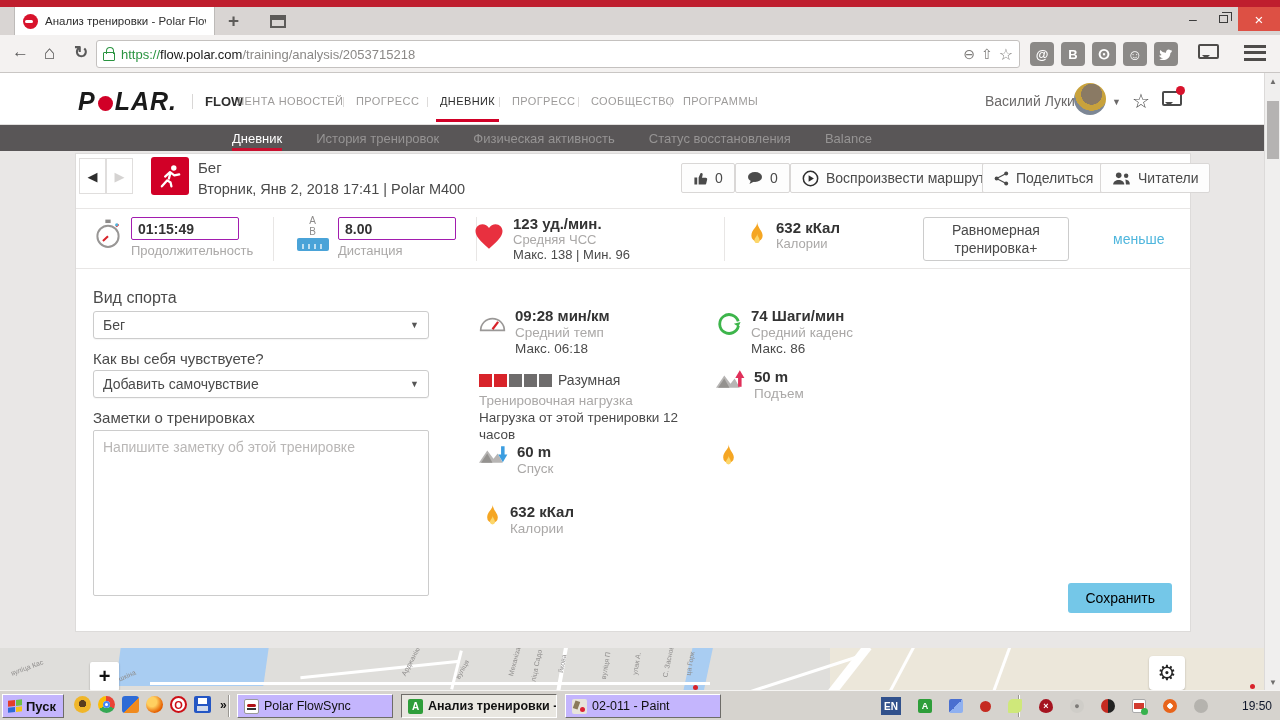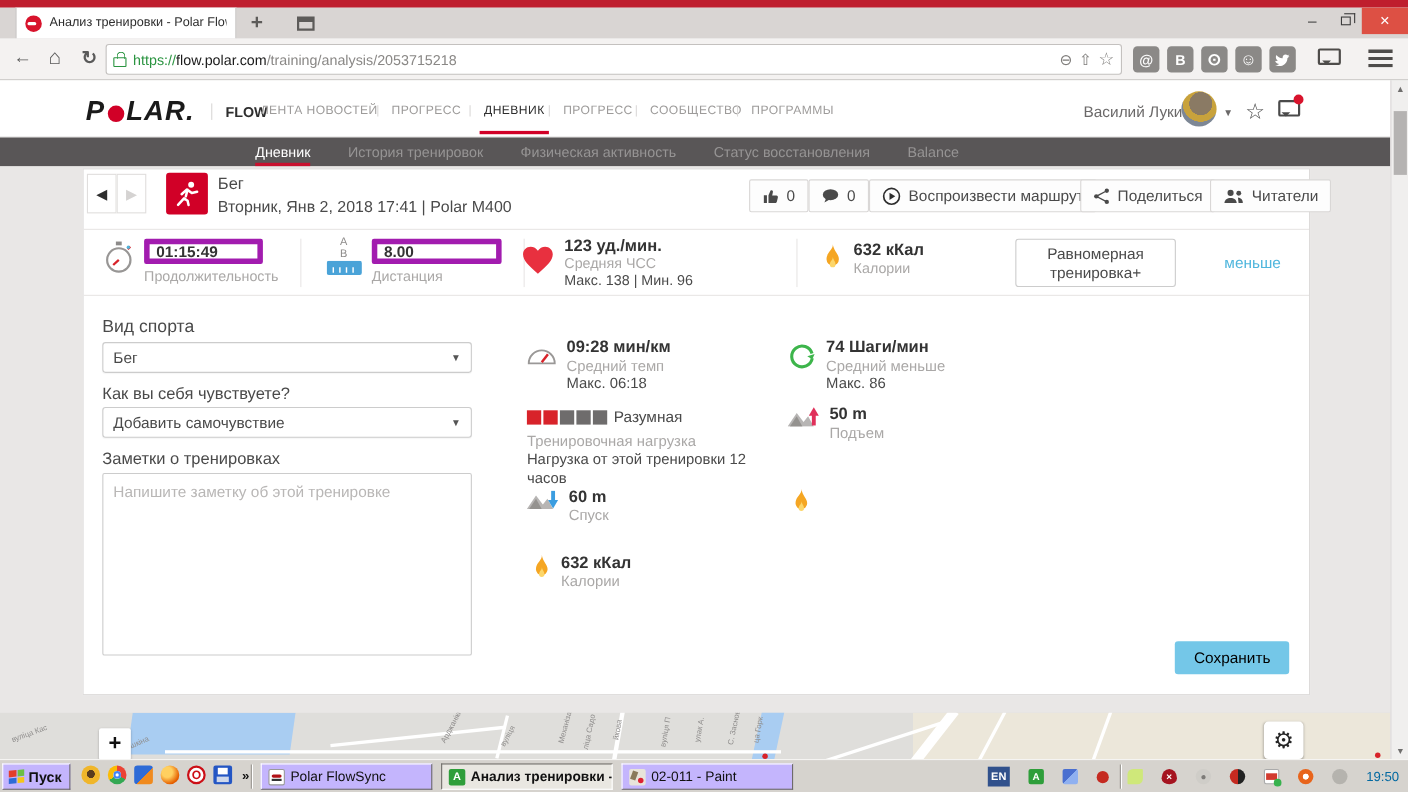--- a/index.html
+++ b/index.html
@@ -69,21 +69,21 @@
   #pager-back{left:3px;color:#2e2e2e}
   #pager-fwd{left:30px;color:#d5d3d2}
   #sport-icon{position:absolute;left:75px;top:3px;width:38px;height:38px;background:#d10027;border-radius:3px;display:flex;align-items:center;justify-content:center}
   #sess-title{position:absolute;left:122px;top:5px;font-size:15px;color:#4a4a4a}
   #sess-sub{position:absolute;left:122px;top:27px;font-size:14.5px;color:#4a4a4a}
   .hdrbtn{position:absolute;top:9px;height:30px;background:#fdfdfd;border:1px solid #d9d7d6;border-radius:2px;display:flex;align-items:center;gap:7px;padding:0 11px;font-size:14px;color:#4a4a4a;cursor:pointer}
   
   #summary{position:absolute;left:0;top:55px;right:0;height:60px;border-bottom:1px solid #e8e6e5}
   .vdiv{position:absolute;top:8px;height:44px;width:1px;background:#e8e6e5}
   .stat-ic{position:absolute;top:12px}
-  .statinput{border:5px solid #a21caf;border-radius:2px;height:23px;font-size:14px;font-weight:bold;color:#333;padding:0 6px;font-family:"Liberation Sans",sans-serif}
+  .statinput{border:1px solid #a21caf;border-radius:2px;height:23px;font-size:14px;font-weight:bold;color:#333;padding:0 6px;font-family:"Liberation Sans",sans-serif}
   .stat-label{font-size:13px;color:#aaa8a7;margin-top:3px}
   .sum-val{font-size:15px;font-weight:bold;color:#333}
   .sum-lab{font-size:13px;color:#aaa8a7}
   .sum-minmax{font-size:13px;color:#4a4a4a}
   #benefit-btn{position:absolute;left:847px;top:8px;width:146px;height:44px;border:1px solid #ccc;border-radius:3px;background:#fff;font-size:14px;color:#4a4a4a;text-align:center;display:flex;align-items:center;justify-content:center;padding:0 10px;cursor:pointer;line-height:1.3}
   #less-link{position:absolute;left:1037px;top:22px;font-size:14px;color:#4fb6dd;cursor:pointer}
   
   .form-label{font-size:15px;color:#4a4a4a}
   .selectbox{width:336px;height:28px;border:1px solid #ccc;border-radius:3px;background:#fff;display:flex;align-items:center;justify-content:space-between;padding:0 9px;font-size:14px;color:#4a4a4a;cursor:pointer;box-shadow:0 1px 1px rgba(0,0,0,.04)}
   .selectbox .caret{font-size:9px;color:#555}
@@ -127,21 +127,21 @@
   #quicklaunch{position:absolute;left:74px;top:5px;display:flex;align-items:center;gap:7px}
   .qlic{width:17px;height:17px;border-radius:50%;cursor:pointer}
   #ql-chevron{font-size:12px;font-weight:bold;color:#111;cursor:pointer;margin-left:2px}
   .tb-sep{position:absolute;top:4px;width:2px;height:22px;border-left:1px solid #9a9792;border-right:1px solid #fff}
   .taskbtn{position:absolute;top:3px;width:156px;height:24px;display:flex;align-items:center;gap:5px;padding:0 6px;font-size:12.5px;color:#111;cursor:pointer;white-space:nowrap;overflow:hidden}
   .taskbtn.active{font-weight:bold}
   .tbic{width:15px;height:15px;flex:none;display:flex;align-items:center;justify-content:center;font-size:10px;font-weight:bold;color:#fff;border-radius:2px}
   #tray{position:absolute;right:0;top:0;height:30px;display:flex;align-items:center;gap:17px;padding-right:8px}
   #lang-ind{width:20px;height:18px;background:#31518c;color:#fff;font-size:10px;font-weight:bold;display:flex;align-items:center;justify-content:center;cursor:pointer}
   .trayic{width:14px;height:14px;border-radius:2px;cursor:pointer;display:flex;align-items:center;justify-content:center;font-size:9px;font-weight:bold;color:#fff}
-  #clock{font-size:12px;color:#0369a1;margin-left:0}
+  #clock{font-size:12px;color:#0f172a;margin-left:17px}
 </style>
 </head>
 <body>
 
 <div id="top-stripe"></div>
 <div id="tabstrip">
   <div class="tab">
     <span class="favicon"></span>
     <span class="tab-title">Анализ тренировки - Polar Flow</span>
   </div>
@@ -366,21 +366,21 @@
     </div>
   </div>
 
   <div class="detail" style="left:640px;top:153px">
     <svg width="26" height="26" viewBox="0 0 24 24" style="margin-top:3px">
         <path d="M20.5 10.5a8.7 8.7 0 1 0 .2 4" fill="none" stroke="#3db54b" stroke-width="2.6"></path>
         <path d="M16.5 12.8l4.2 2.6 2-4.4z" fill="#3db54b"></path>
       </svg>
     <div class="dtxt">
       <div class="val">74 Шаги/мин</div>
-      <div class="lab">Средний меньше</div>
+      <div class="lab">Средний каденс</div>
       <div class="ext">Макс. 86</div>
     </div>
   </div>
   <div class="detail" style="left:640px;top:214px">
     <svg width="29" height="19" viewBox="0 0 28 18" style="margin-top:1px">
         <path d="M0 18L8 6l6 8 4-5 5 9z" fill="#b7b5b4"></path>
         <path d="M2 18L8 9l5 9z" fill="#94928f"></path>
         <rect x="21.3" y="7" width="3.4" height="10" fill="#e0305a"></rect>
         <path d="M18.6 8.5L23 1l4.4 7.5z" fill="#e0305a"></path>
       </svg>

